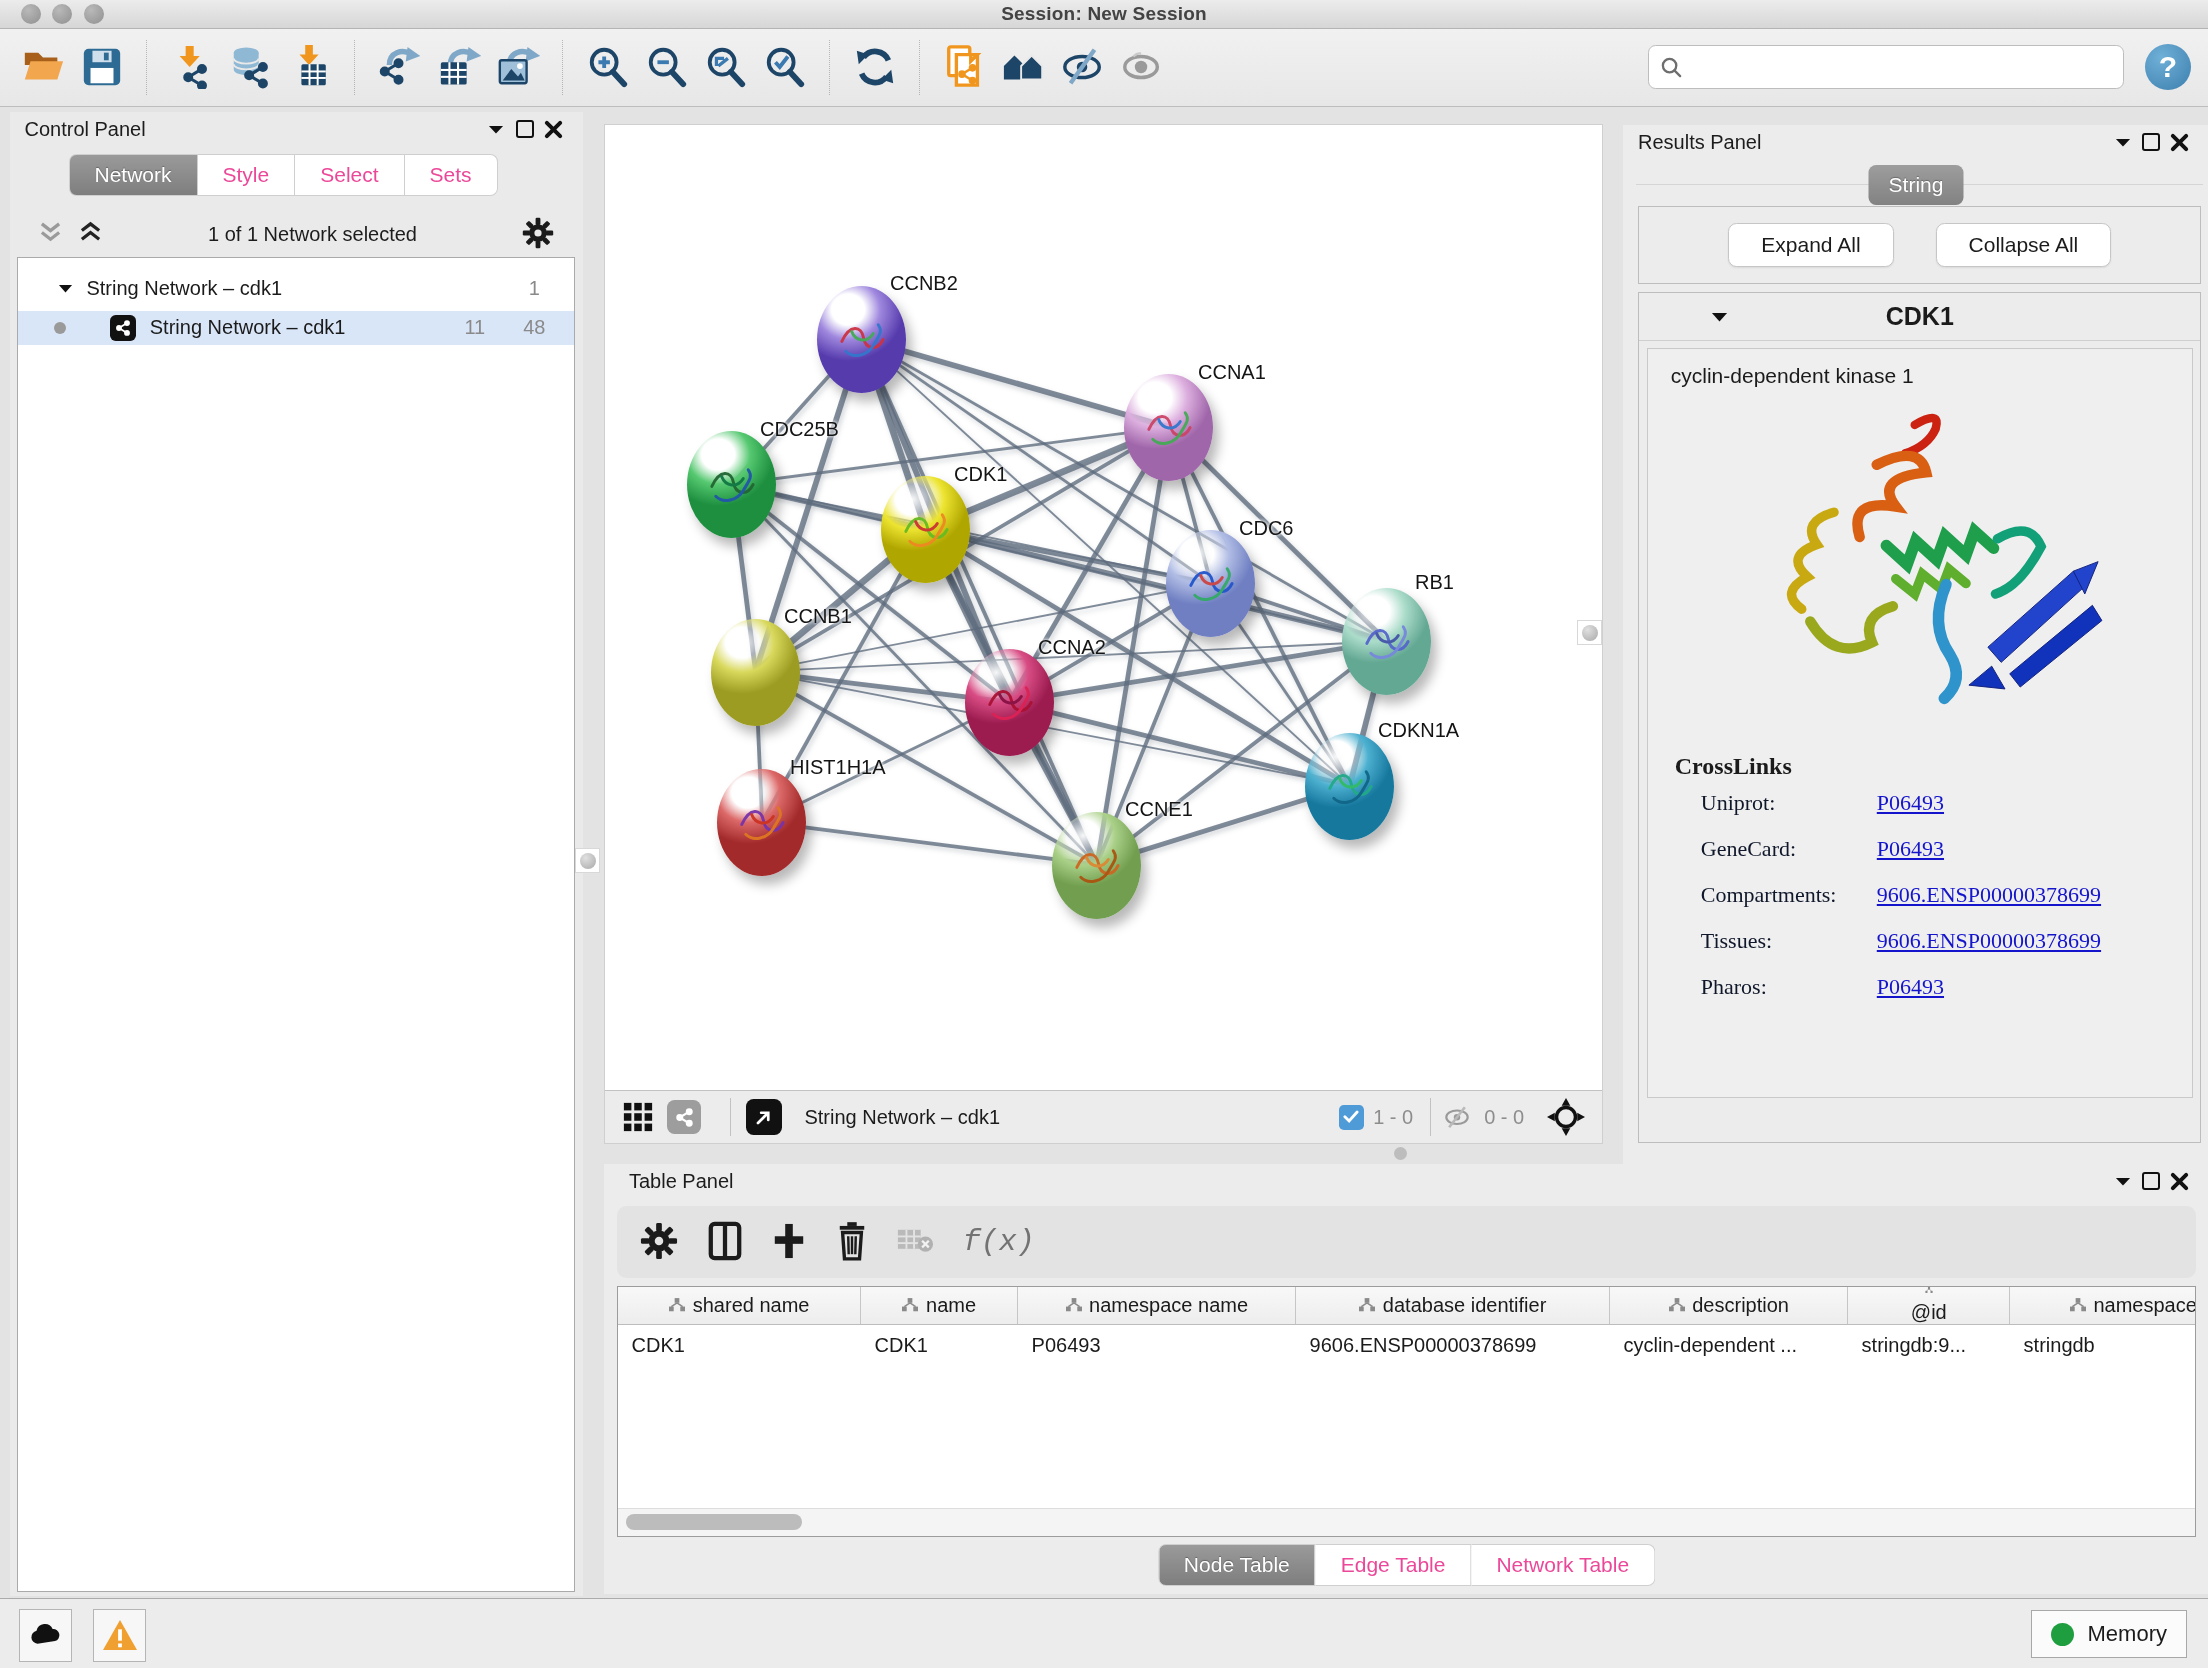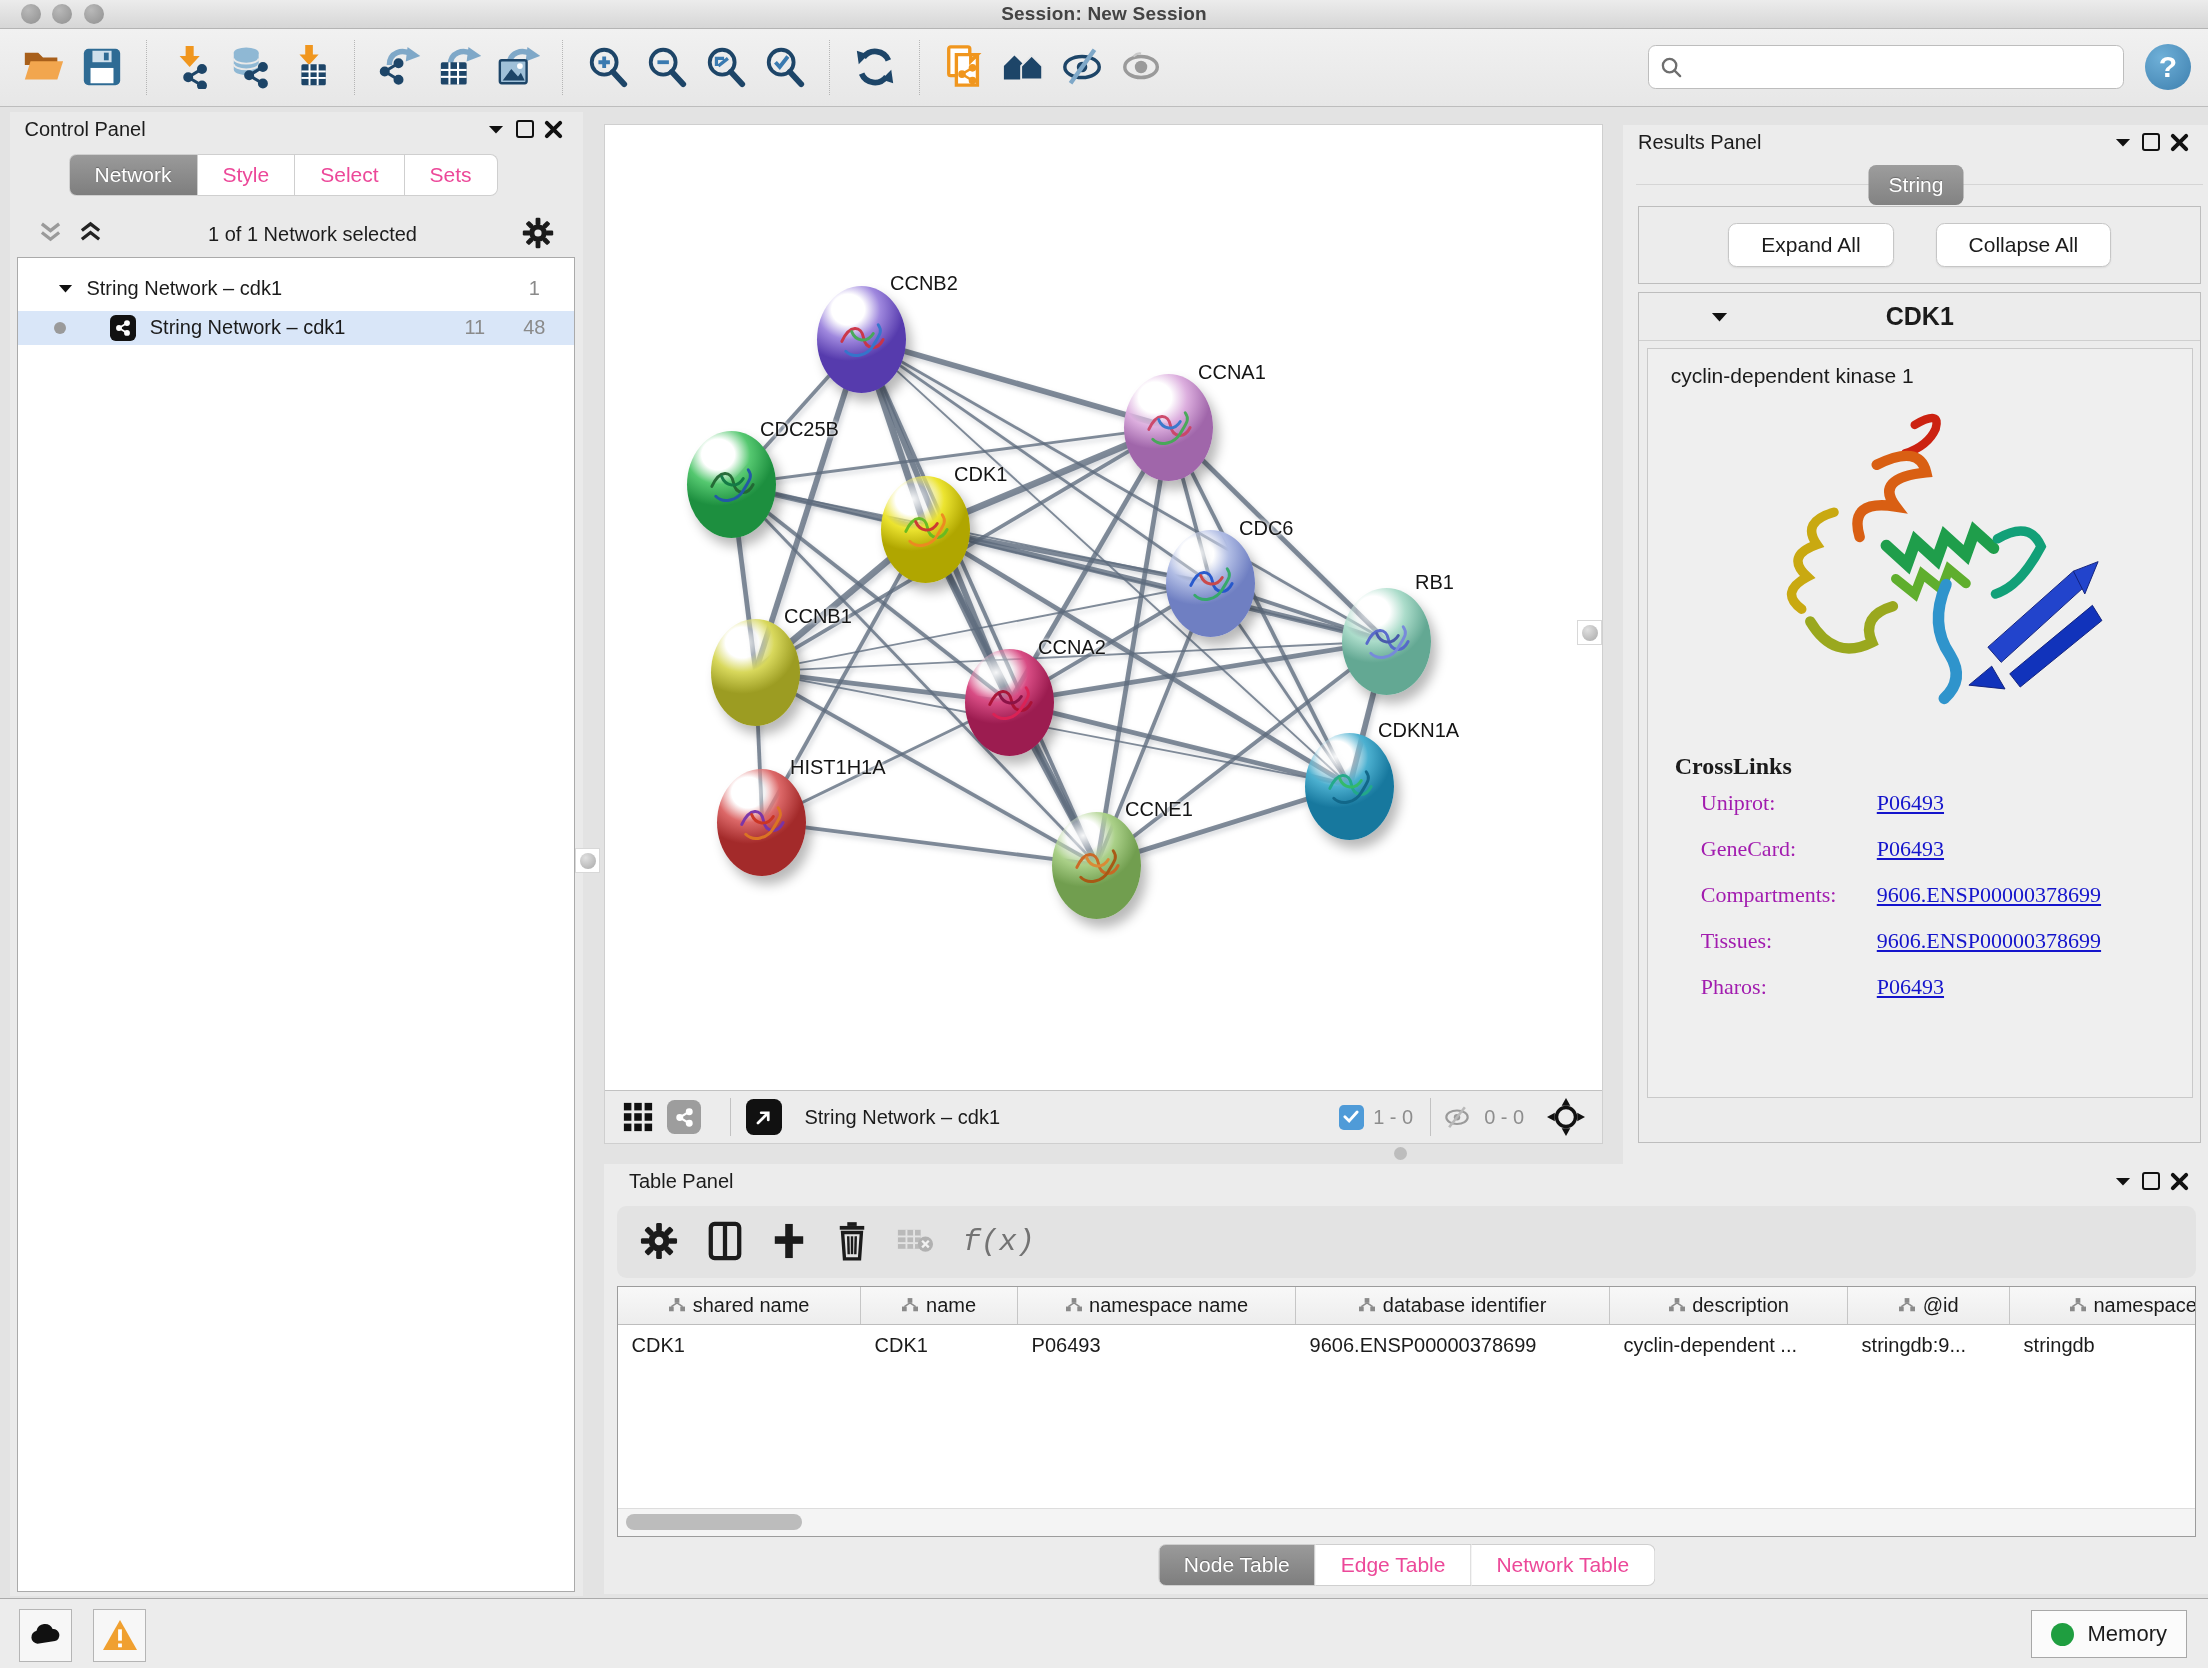--- a/index.html
+++ b/index.html
@@ -89,21 +89,21 @@
     display:flex; align-items:center; justify-content:center; padding:0 32px; box-shadow:0 1px 1.9px rgba(0,0,0,.08); }
   #rp-entry { position:absolute; left:1.9px; right:1.9px; top:107px; bottom:11.4px; border:1px solid #bdbdbd; background:#ececec; }
   #rp-entry-head { height:48px; display:flex; align-items:center; justify-content:center; position:relative; border-bottom:1px solid #cfcfcf; }
   #rp-entry-head .caret { position:absolute; left:72px; }
   #rp-gene { font-size:25px; font-weight:bold; }
   #rp-inner { position:absolute; left:7.6px; right:7.6px; top:55px; bottom:44px; border:1px solid #c9c9c9; background:#efefef; overflow:hidden; }
   #rp-desc { font-size:21px; margin:15px 0 0 23px; }
   #protein { display:block; margin:9.5px auto 0 auto; }
   #xl-head { font-family:"Liberation Serif", serif; font-weight:bold; font-size:24px; margin:3.8px 0 9.5px 27px; }
   .xl-row { display:flex; font-family:"Liberation Serif", serif; font-size:22px; margin:0 0 20px 53px; }
-  .xl-label { width:176px; color:#a21caf; }
+  .xl-label { width:176px; color:#0f172a; }
   .xl-val { color:#1414cc; text-decoration:underline; }
 
   
   #table-panel { position:absolute; left:604px; top:1164px; width:1605px; height:430px; background:#ececec; }
   #tp-toolbox { position:absolute; left:13.3px; right:13.3px; top:42px; height:72px; background:#e3e3e3; border-radius:9.5px;
     display:flex; align-items:center; padding:0 23px; gap:28.5px; }
   #tp-table { position:absolute; left:13.3px; right:13.3px; top:122px; bottom:57px; background:#fff; border:1px solid #9c9c9c; overflow:hidden; }
   .thead { display:flex; height:38px; background:linear-gradient(#f8f8f8,#ededed); border-bottom:1px solid #bdbdbd; }
   .th { display:flex; align-items:center; justify-content:center; gap:7.6px; font-size:20px; color:#1b1b1b;
     border-right:1px solid #c6c6c6; overflow:hidden; white-space:nowrap; flex:none; }
@@ -857,21 +857,21 @@
               <rect x="6" y="0" width="5" height="5"></rect>
               <rect x="0" y="9" width="5" height="5"></rect>
               <rect x="12" y="9" width="5" height="5"></rect>
             </g>
   <g stroke="#8a8a8a" stroke-width="1.6" fill="none">
               <path d="M8.5 5 L2.5 9 M8.5 5 L14.5 9"></path>
             </g>
           </svg>
           <span>description</span>
         </div>
-        <div class="th" style="width: 162px;">
+        <div class="th" style="width: 162px; flex-direction: column;">
           <svg width="16" height="14.3" viewBox="0 0 17 15">
   <g fill="#8a8a8a">
               <rect x="6" y="0" width="5" height="5"></rect>
               <rect x="0" y="9" width="5" height="5"></rect>
               <rect x="12" y="9" width="5" height="5"></rect>
             </g>
   <g stroke="#8a8a8a" stroke-width="1.6" fill="none">
               <path d="M8.5 5 L2.5 9 M8.5 5 L14.5 9"></path>
             </g>
           </svg>

